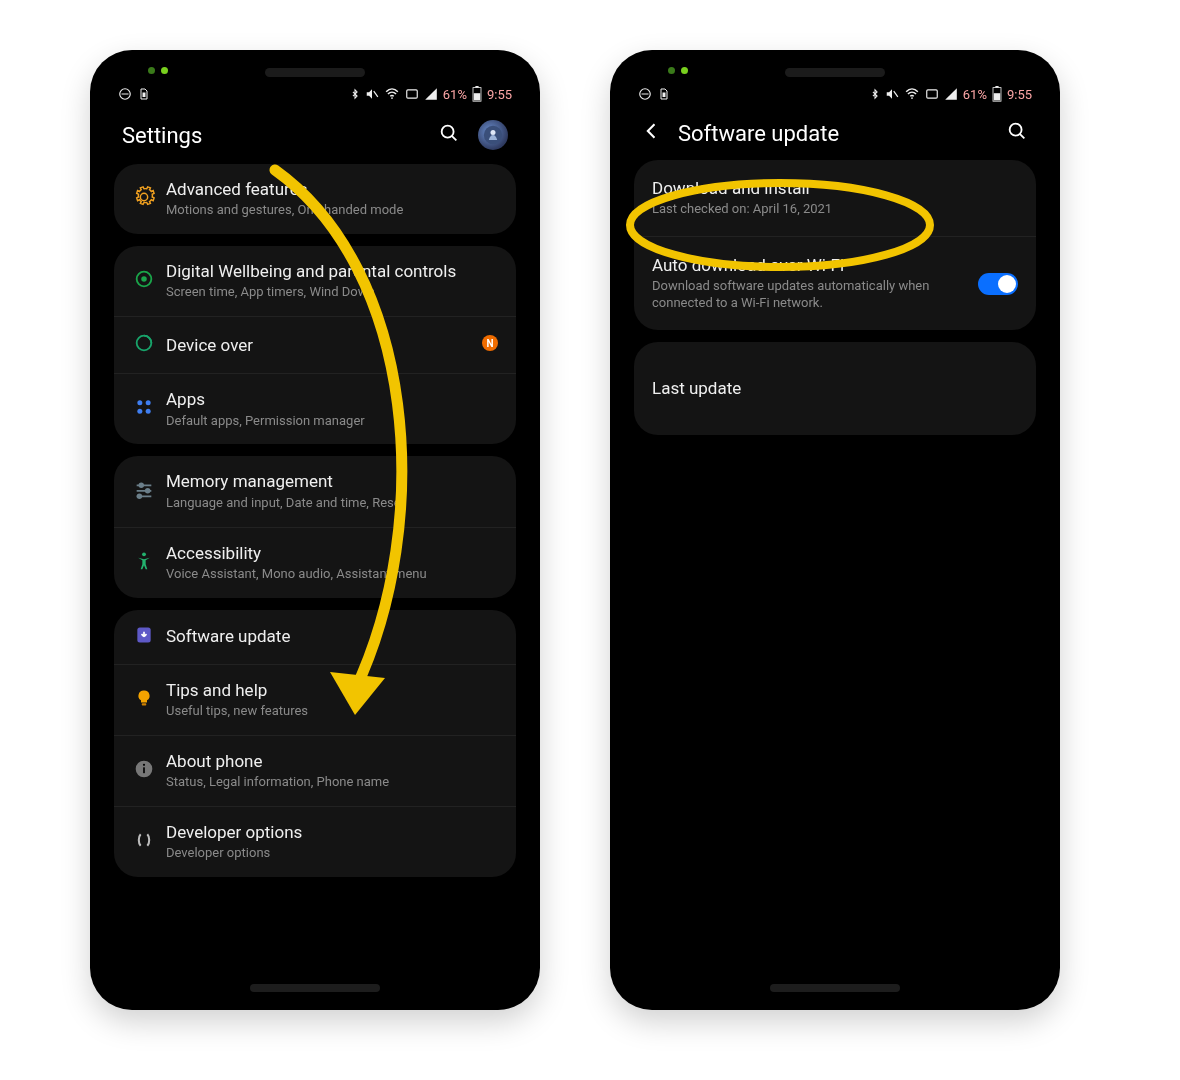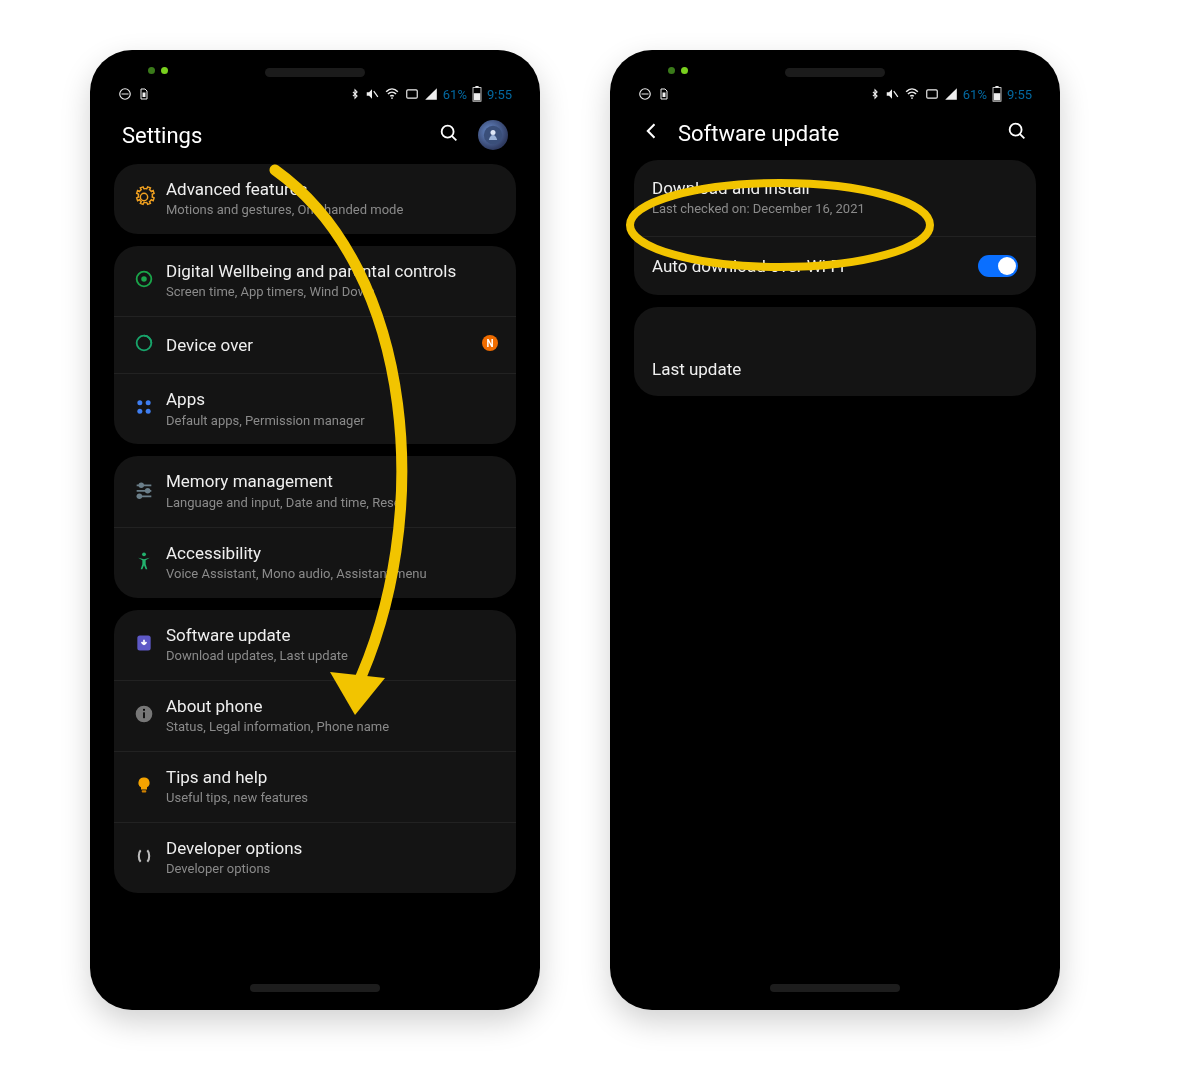--- a/index.html
+++ b/index.html
@@ -44,21 +44,21 @@
     flex-direction:column;
     padding-top:18px;
   }
   .phone-left { top: 50px; left: 90px; }
   .phone-right { top: 50px; left: 610px; }
 
   
   .status-bar {
     display:flex; justify-content:space-between; align-items:center;
     padding: 4px 14px 4px 14px;
-    color:#0369a1;
+    color:#fca5a5;
     font-size:13px;
     font-weight:400;
   }
   .status-left { display:flex; gap:6px; align-items:center; }
   .status-right { display:flex; gap:5px; align-items:center; }
   .status-right svg, .status-left svg { display:block; }
 
   
   .app-bar {
     display:flex; align-items:center; justify-content:space-between;
@@ -294,46 +294,45 @@
       <div class="card">
         <div class="row">
           <div class="iconcell">
               <span><svg width="20" height="20" viewBox="0 0 24 24">
                   <rect x="4" y="3" width="16" height="18" rx="3" fill="#5e59c7"></rect>
                   <path d="M12 8v6m0 0l-3-3m3 3l3-3" stroke="#fff" stroke-width="2" fill="none"></path>
                 </svg></span>
             </div>
           <div class="textcell">
             <div class="row-title">Software update</div>
-            <div class="row-sub">Download updates, Last update</div>
+          </div>
+        </div>
+        <div class="row">
+          <div class="iconcell">
+              <span><svg width="18" height="20" viewBox="0 0 24 24" fill="#f4a300">
+                  <path d="M12 2a7 7 0 00-4 13v3h8v-3a7 7 0 00-4-13z"></path>
+                  <rect x="9" y="19" width="6" height="3" rx="1" fill="#d08100"></rect>
+                </svg></span>
+            </div>
+          <div class="textcell">
+            <div class="row-title">Tips and help</div>
+            <div class="row-sub">Useful tips, new features</div>
           </div>
         </div>
         <div class="row">
           <div class="iconcell">
               <span><svg width="20" height="20" viewBox="0 0 24 24" fill="#777">
                   <circle cx="12" cy="12" r="10"></circle>
                   <rect x="11" y="10" width="2" height="7" fill="#000"></rect>
                   <circle cx="12" cy="7" r="1.3" fill="#000"></circle>
                 </svg></span>
             </div>
           <div class="textcell">
             <div class="row-title">About phone</div>
             <div class="row-sub">Status, Legal information, Phone name</div>
-          </div>
-        </div>
-        <div class="row">
-          <div class="iconcell">
-              <span><svg width="18" height="20" viewBox="0 0 24 24" fill="#f4a300">
-                  <path d="M12 2a7 7 0 00-4 13v3h8v-3a7 7 0 00-4-13z"></path>
-                  <rect x="9" y="19" width="6" height="3" rx="1" fill="#d08100"></rect>
-                </svg></span>
-            </div>
-          <div class="textcell">
-            <div class="row-title">Tips and help</div>
-            <div class="row-sub">Useful tips, new features</div>
           </div>
         </div>
         <div class="row">
           <div class="iconcell">
               <span><svg width="20" height="20" viewBox="0 0 24 24" fill="none" stroke="#bbb" stroke-width="2.5">
                   <path d="M8 5c-3 3-3 11 0 14M16 5c3 3 3 11 0 14"></path>
                 </svg></span>
             </div>
           <div class="textcell">
             <div class="row-title">Developer options</div>
@@ -411,32 +410,33 @@
             </svg>
         </span>
       </div>
     </div>
 
     <div class="content">
       <div class="card">
         <div class="row" style="padding:18px 18px;">
           <div class="textcell">
             <div class="row-title">Download and install</div>
-            <div class="row-sub">Last checked on: December 16, 2021</div>
+            <div class="row-sub">Last checked on: April 16, 2021</div>
           </div>
         </div>
         <div class="row" style="padding:18px 18px;">
           <div class="textcell">
             <div class="row-title">Auto download over Wi-Fi</div>
+            <div class="row-sub">Download software updates automatically when connected to a Wi-Fi network.</div>
           </div>
           <div class="toggle"></div>
         </div>
       </div>
       <div class="card">
-        <div class="row" style="padding:16px 18px;margin-top:36px;">
+        <div class="row" style="padding:36px 18px;">
           <div class="textcell">
             <div class="row-title">Last update</div>
           </div>
         </div>
       </div>
     </div>
   </div>
   <div class="home-indicator"></div>
 </div>
 

